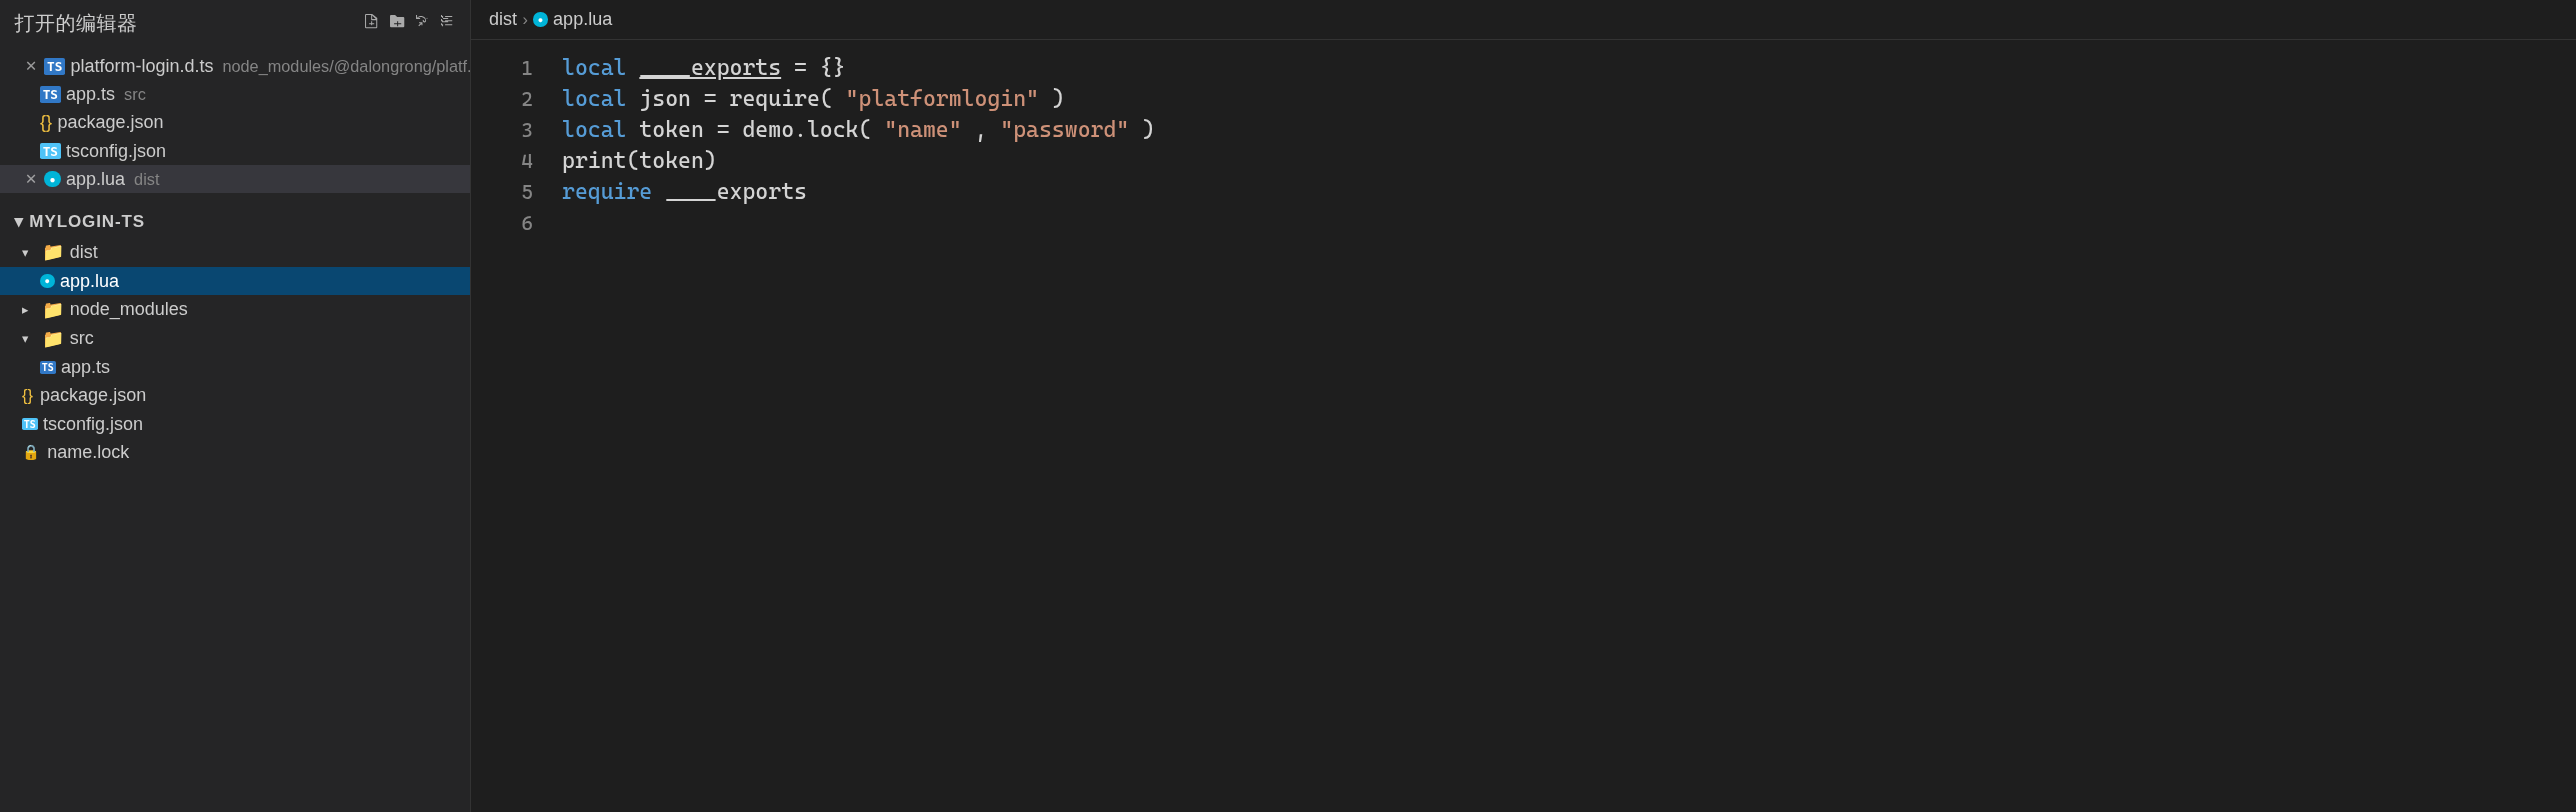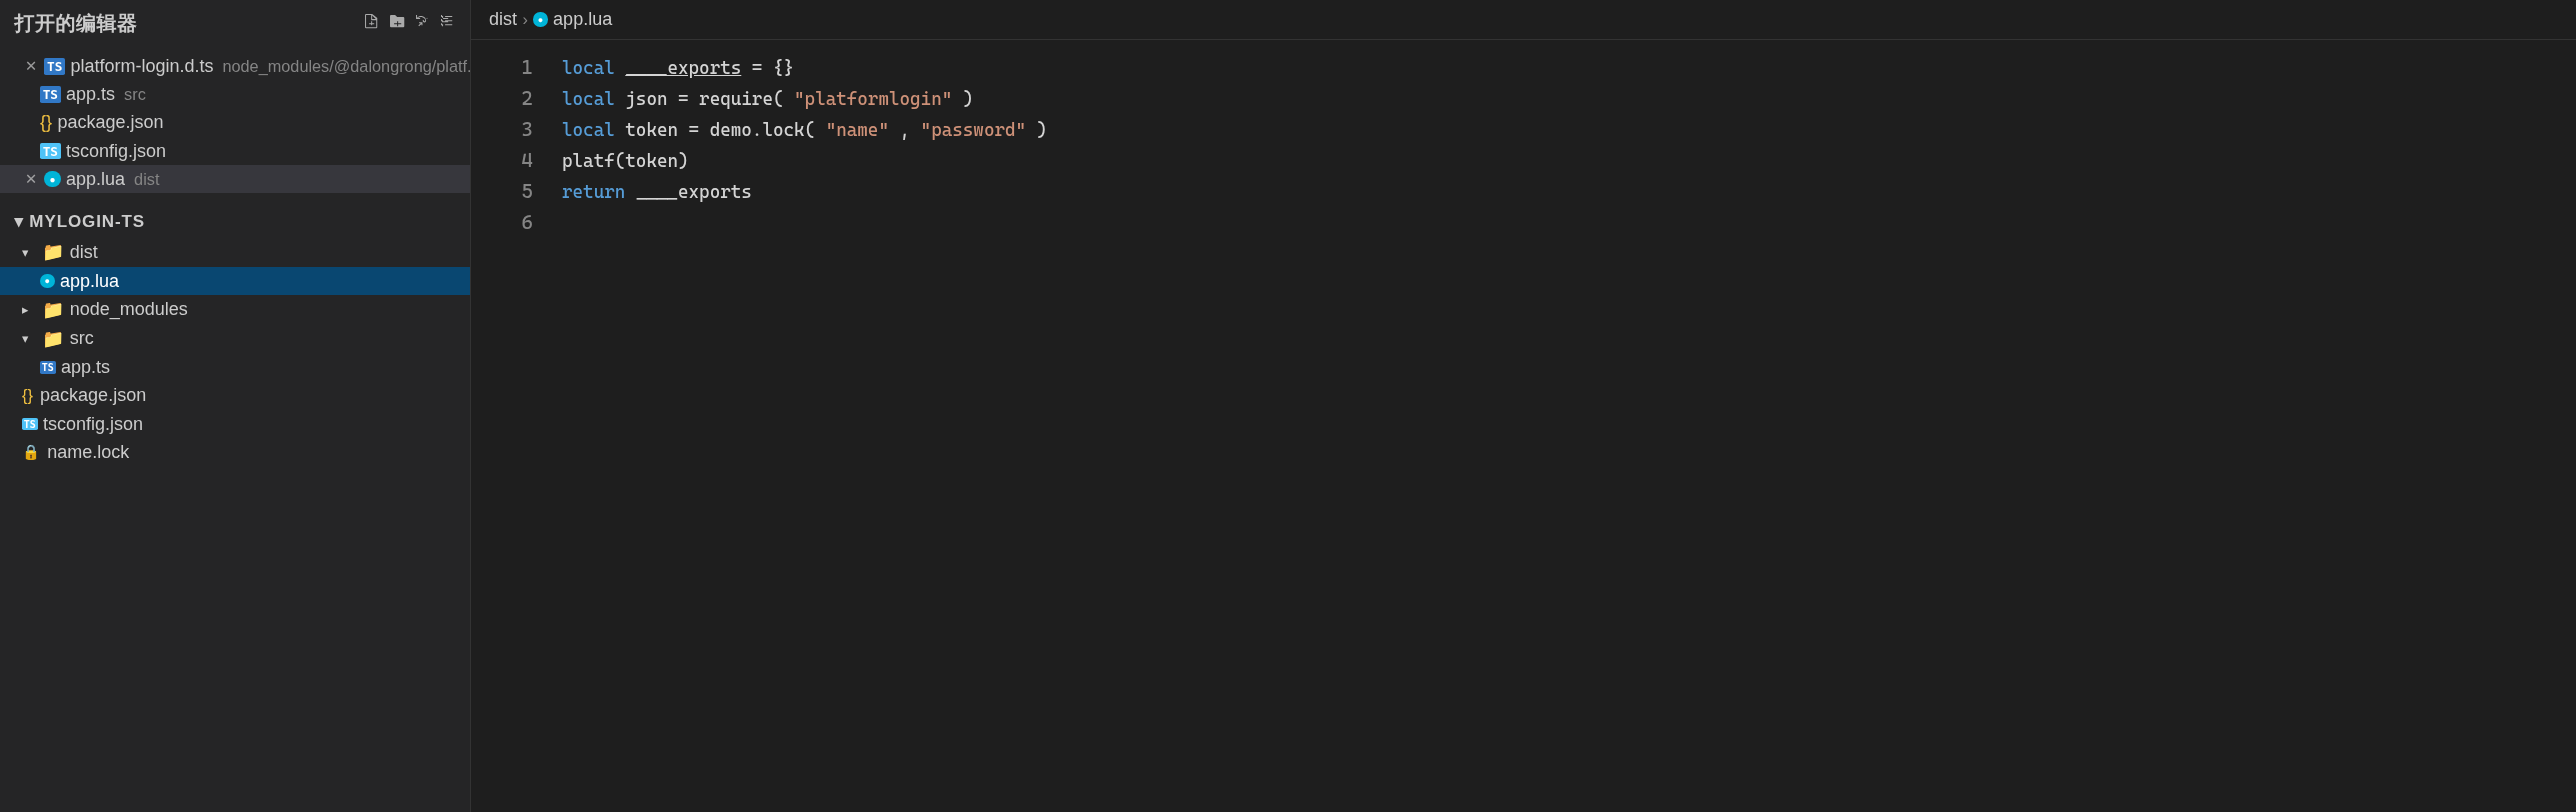--- a/index.html
+++ b/index.html
@@ -28,21 +28,21 @@
       overflow: hidden;
     }
 
     .sidebar-header {
       display: flex;
       align-items: center;
       justify-content: space-between;
       padding: 9px 14.5px;
       color: #cccccc;
       font-size: 20px;
-      font-weight: 700;
+      font-weight: 400;
       letter-spacing: 0.5px;
       min-height: 47px;
     }
 
     .sidebar-header-title {
       display: flex;
       align-items: center;
       gap: 5.4px;
       font-size: 20px;
     }
@@ -238,21 +238,21 @@
       color: #858585;
       font-size: 20px;
       min-width: 44px;
       text-align: right;
       margin-right: 29px;
       user-select: none;
       font-family: 'Cascadia Code', 'Consolas', monospace;
     }
 
     .line-content {
-      font-size: 18px;
+      font-size: 22px;
       font-family: 'Cascadia Code', 'Consolas', 'Courier New', monospace;
       color: #d4d4d4;
       text-align: center;
     }
 
     
     .kw { color: #569cd6; } 
     .str { color: #ce9178; } 
     .text-plain { color: #d4d4d4; }
 
@@ -428,28 +428,28 @@
         <span class="str">"name"</span>
         <span class="text-plain">, </span>
         <span class="str">"password"</span>
         <span class="text-plain">)</span>
       </span>
     </div>
 
     <div class="code-line">
       <span class="line-number">4</span>
       <span class="line-content">
-        <span class="text-plain">platf(token)</span>
+        <span class="text-plain">print(token)</span>
       </span>
     </div>
 
     <div class="code-line">
       <span class="line-number">5</span>
       <span class="line-content">
-        <span class="kw">return</span>
+        <span class="kw">require</span>
         <span class="text-plain"> ____exports</span>
       </span>
     </div>
 
     <div class="code-line">
       <span class="line-number">6</span>
       <span class="line-content">&nbsp;</span>
     </div>
 
   </div>

